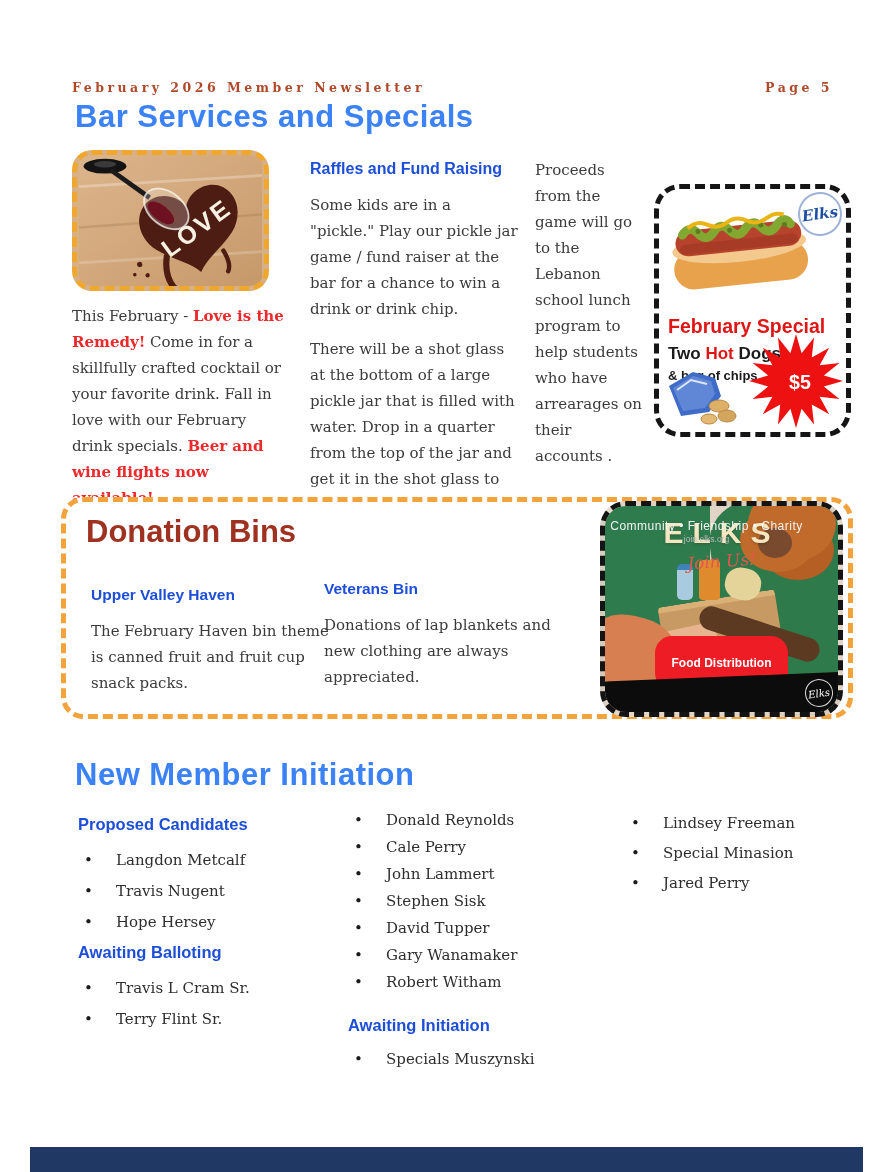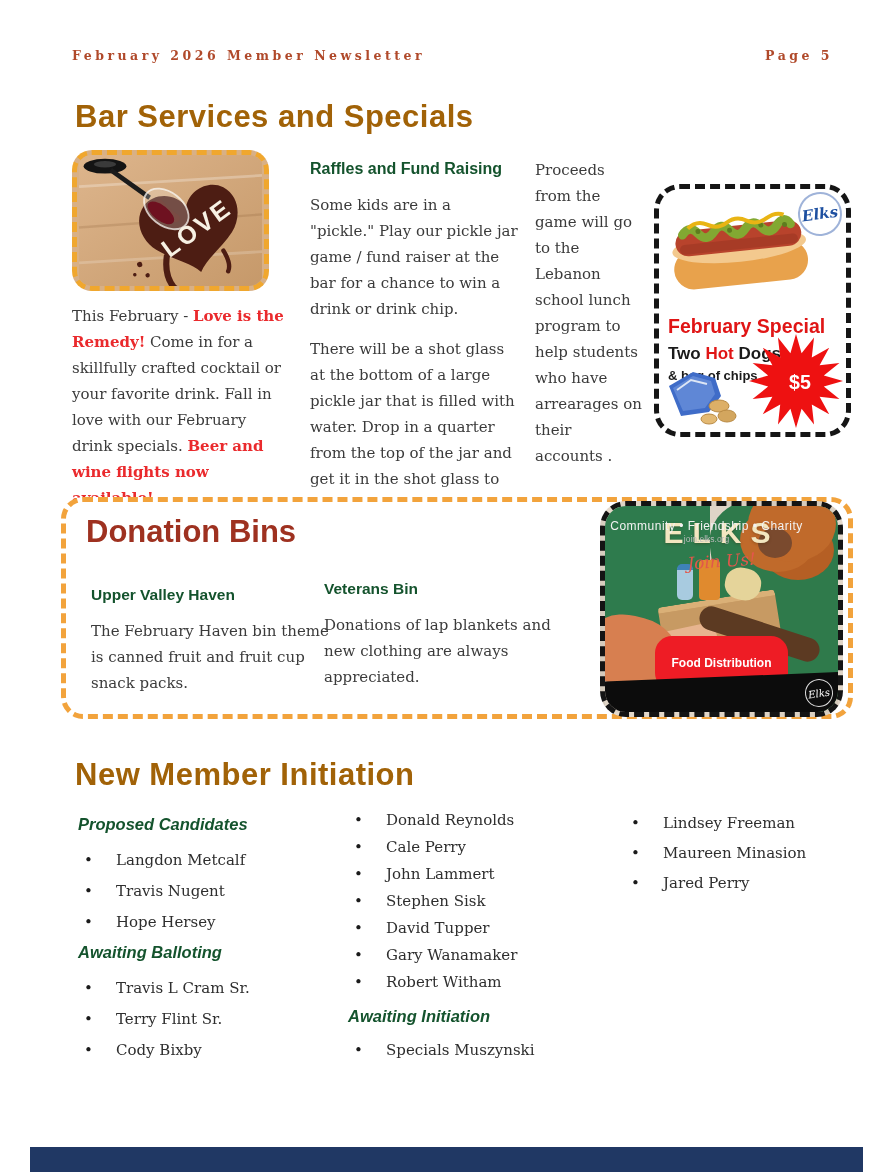--- a/index.html
+++ b/index.html
@@ -1,28 +1,28 @@
 <!DOCTYPE html>
 <html><head>
 <meta charset="utf-8">
 <style>
   * { margin:0; padding:0; box-sizing:border-box; }
   body { background:#ffffff; font-family:"DejaVu Serif", serif; }
   .page { position:relative; width:895px; height:1172px; background:#ffffff; overflow:hidden; margin:0 auto; }
 
   
-  .hdr { position:absolute; top:48px; left:72px; right:62px; display:flex; justify-content:space-between;
+  .hdr { position:absolute; top:80px; left:72px; right:62px; display:flex; justify-content:space-between;
          font-family:"DejaVu Serif", serif; font-weight:bold; font-size:12.5px; letter-spacing:3.5px; color:#b0492a; }
 
   
-  .title { position:absolute; font-family:"Liberation Sans", sans-serif; font-weight:600; color:#a16207; font-size:31px; letter-spacing:0.5px; }
+  .title { position:absolute; font-family:"Liberation Sans", sans-serif; font-weight:600; color:#3b82f6; font-size:31px; letter-spacing:0.5px; }
   .t-bar  { left:75px; top:99px; }
   .t-nmi  { left:75px; top:757px; }
 
-  .subhead { font-family:"Liberation Sans", sans-serif; font-weight:600; font-size:16px; color:#14532d; }
+  .subhead { font-family:"Liberation Sans", sans-serif; font-weight:600; font-size:16px; color:#1d4ed8; }
 
   .body-text { font-size:15px; line-height:26px; color:#3b3b3b; }
   .red-b { color:#ea2a2d; font-weight:bold; }
 
   
   .wine-fig { position:absolute; left:72px; top:150px; width:197px; height:141px;
               border:5px dashed #f0a72e; border-radius:20px; overflow:hidden; background:#d8b086; }
   .wine-fig svg { display:block; width:100%; height:100%; }
 
   .intro { position:absolute; left:72px; top:303px; width:218px; }
@@ -88,31 +88,31 @@
   .fd-tagline { left:0; right:30px; top:13px; text-align:center; font-family:"Liberation Sans", sans-serif;
                 font-size:12px; color:#f2f2f2; letter-spacing:0.5px; }
   .fd-url { left:0; right:30px; top:28px; text-align:center; font-family:"Liberation Sans", sans-serif;
             font-size:8.5px; color:#bbbbbb; }
   .fd-minilogo { right:5px; bottom:5px; width:28px; height:28px; border:1.5px solid #ddd; border-radius:50%;
                  display:flex; align-items:center; justify-content:center; font-family:"DejaVu Serif", serif;
                  font-style:italic; font-size:10px; color:#fff; transform:rotate(-8deg); }
 
   
   .nm-col { position:absolute; }
-  .nm-col .subhead { font-size:16.5px; margin-bottom:16px;font-style:italic; }
+  .nm-col .subhead { font-size:16.5px; margin-bottom:16px; }
   .col1 { left:78px;  top:815px; width:250px; }
   .col2 { left:348px; top:810px; width:255px; }
   .col3 { left:625px; top:813px; width:248px; }
   .li { display:flex; font-size:15px; line-height:20px; color:#2e2e2e; }
   .li::before { content:"•"; width:32px; padding-left:6px; flex:none; font-size:15px; color:#1a1a1a; }
   .col1 .li { margin-bottom:11px; }
   .col2 .li { margin-bottom:7px;  }
   .col3 .li { margin-bottom:10px; }
   .col1 .subhead.second { margin-top:6px; }
-  .col2 .subhead.second { margin-top:15px; margin-bottom:14px; }
+  .col2 .subhead.second { margin-top:24px; margin-bottom:14px; }
   .nm-note { margin-top:9px; font-size:15px; line-height:25.5px; color:#3b3b3b; }
 
   
   .footer-bar { position:absolute; left:30px; top:1147px; width:833px; height:25px; background:#203864; }
 </style>
 </head>
 <body>
 
 <div class="page">
 
@@ -251,23 +251,20 @@
     <div class="li">
         <span>Hope Hersey</span>
       </div>
     <div class="subhead second">Awaiting Balloting</div>
     <div class="li">
         <span>Travis L Cram Sr.</span>
       </div>
     <div class="li">
         <span>Terry Flint Sr.</span>
       </div>
-    <div class="li">
-        <span>Cody Bixby</span>
-      </div>
   </div>
 
   <div class="nm-col col2">
     <div class="li">
         <span>Donald Reynolds</span>
       </div>
     <div class="li">
         <span>Cale Perry</span>
       </div>
     <div class="li">
@@ -289,21 +286,21 @@
     <div class="li">
         <span>Specials Muszynski</span>
       </div>
   </div>
 
   <div class="nm-col col3">
     <div class="li">
         <span>Lindsey Freeman</span>
       </div>
     <div class="li">
-        <span>Maureen Minasion</span>
+        <span>Special Minasion</span>
       </div>
     <div class="li">
         <span>Jared Perry</span>
       </div>
   </div>
 
   <div class="footer-bar"></div>
 </div>
 
 </body></html>

